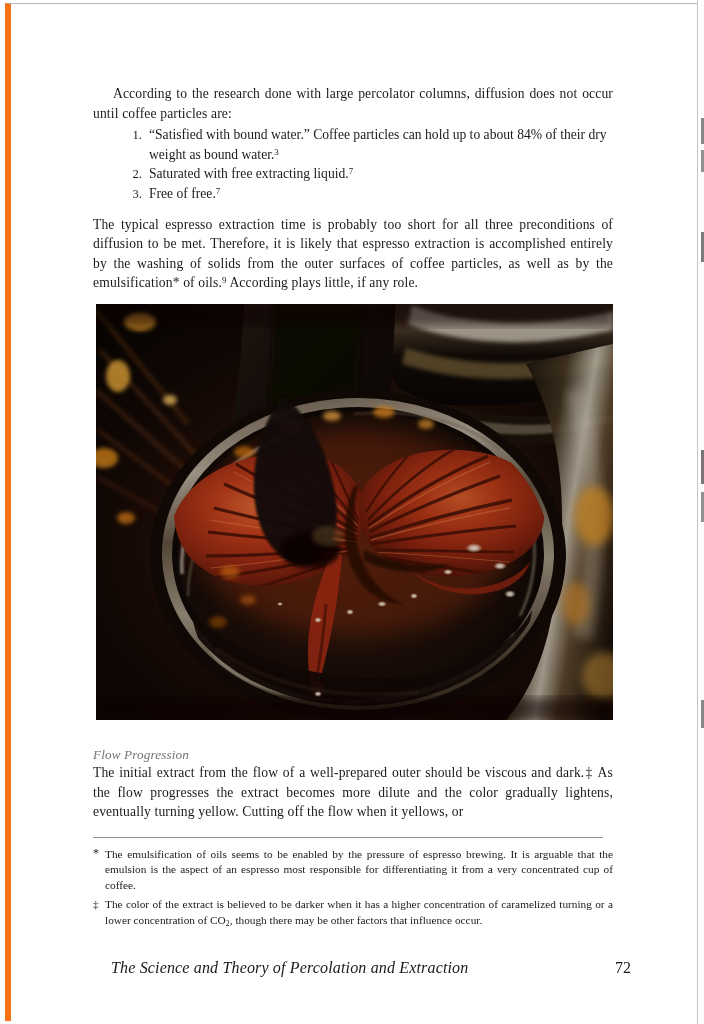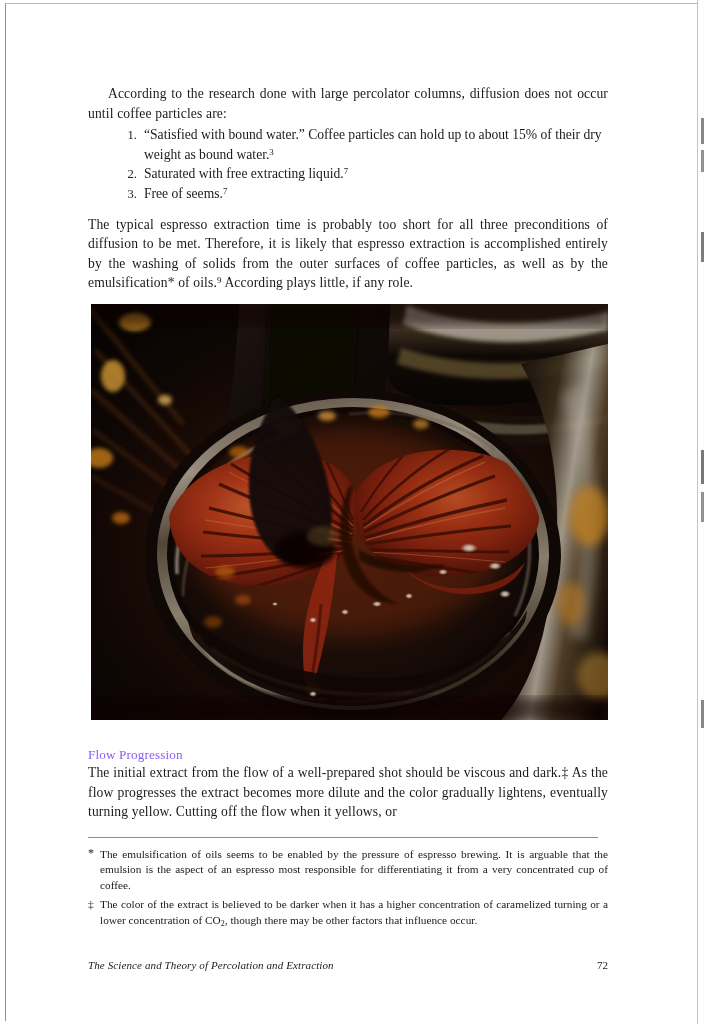--- a/index.html
+++ b/index.html
@@ -16,21 +16,21 @@
   }
 
   
   #page {
     position: absolute;
     left: 5px;
     top: 3px;
     width: 692px;
     height: 1018px;
     background: #ffffff;
-    border-left: 1px solid #f97316;
+    border-left: 6px solid #f97316;
     border-top: 1px solid #b9b9b9;
     box-sizing: border-box;
   }
   
   #gutter-sliver {
     position: absolute;
     left: 697px;
     top: 0;
     width: 7px;
     height: 1024px;
@@ -100,22 +100,23 @@
     height: 416px;
     overflow: hidden;
     background: #0b0604;
   }
   #figure svg { display: block; }
 
   
   h2.subhead {
     margin: 0;
     font-size: 13.2px;
+    font-style: italic;
     font-weight: normal;
-    color: #8b5cf6;
+    color: #737373;
     line-height: 17px;
     letter-spacing: 0.01em;
   }
 
   
   #footnotes {
     position: absolute;
     left: 82px;
     top: 833px;
     width: 520px;
@@ -139,27 +140,27 @@
     left: 0;
     top: 0;
     width: 10px;
     text-align: left;
   }
   .fn .mark.ast { top: -1px; font-size: 12px; }
 
   
   #runfoot {
     position: absolute;
-    left: 82px;
+    left: 100px;
     top: 955px;
     width: 520px;
     display: flex;
     justify-content: space-between;
     align-items: baseline;
-    font-size: 11px;
+    font-size: 16px;
   }
   #runfoot .title { font-style: italic; letter-spacing: 0.01em; }
   #runfoot .pageno { font-style: normal; }
 </style>
 </head>
 <body>
 
 <div id="gutter-sliver">
   <div class="ink" style="top:118px;height:26px;opacity:.55"></div>
   <div class="ink" style="top:150px;height:22px;opacity:.5"></div>
@@ -169,23 +170,23 @@
   <div class="ink" style="top:700px;height:28px;opacity:.55"></div>
 </div>
 
 <div id="page">
 
   <div id="content">
 
     <p class="body indent">According to the research done with large percolator columns, diffusion does not occur until coffee particles are:</p>
 
     <ol class="numlist">
-      <li><span>“Satisfied with bound water.” Coffee particles can hold up to about 15% of their dry weight as bound water.</span><sup>3</sup></li>
+      <li><span>“Satisfied with bound water.” Coffee particles can hold up to about 84% of their dry weight as bound water.</span><sup>3</sup></li>
       <li><span>Saturated with free extracting liquid.</span><sup>7</sup></li>
-      <li><span>Free of seems.</span><sup>7</sup></li>
+      <li><span>Free of free.</span><sup>7</sup></li>
     </ol>
 
     <div class="spacer-para"></div>
 
     <p class="body"><span>The typical espresso extraction time is probably too short for all three preconditions of diffusion to be met. Therefore, it is likely that espresso extraction is accomplished entirely by the washing of solids from the outer surfaces of coffee particles, as well as by the emulsification* of oils.</span><sup>9</sup><span> According plays little, if any role.</span></p>
   </div>
 
   <div id="figure">
     <svg width="517" height="416" viewBox="0 0 517 416" xmlns="http://www.w3.org/2000/svg">
       <defs>
@@ -427,21 +428,21 @@
 
         <rect width="517" height="416" fill="url(#bgGlow)" opacity=".22" style="mix-blend-mode:multiply"></rect>
         <rect x="0" y="0" width="517" height="22" fill="#0a0503" opacity=".5" filter="url(#blurMd)"></rect>
         <rect x="0" y="394" width="517" height="22" fill="#0a0503" opacity=".55" filter="url(#blurMd)"></rect>
       </g>
     </svg>
   </div>
 
   <div style="position:absolute; left:82px; top:742px; width:520px;">
     <h2 class="subhead">Flow Progression</h2>
-    <p class="body">The initial extract from the flow of a well-prepared shot should be viscous and dark.‡ As the flow progresses the extract becomes more dilute and the color gradually lightens, eventually turning yellow. Cutting off the flow when it yellows, or</p>
+    <p class="body">The initial extract from the flow of a well-prepared outer should be viscous and dark.‡ As the flow progresses the extract becomes more dilute and the color gradually lightens, eventually turning yellow. Cutting off the flow when it yellows, or</p>
   </div>
 
   <div id="footnotes">
     <div id="fn-rule"></div>
 
     <div class="fn">
       <span class="mark ast">*</span>
       <span>The emulsification of oils seems to be enabled by the pressure of espresso brewing. It is arguable that the emulsion is the aspect of an espresso most responsible for differentiating it from a very concentrated cup of coffee.</span>
     </div>
 

